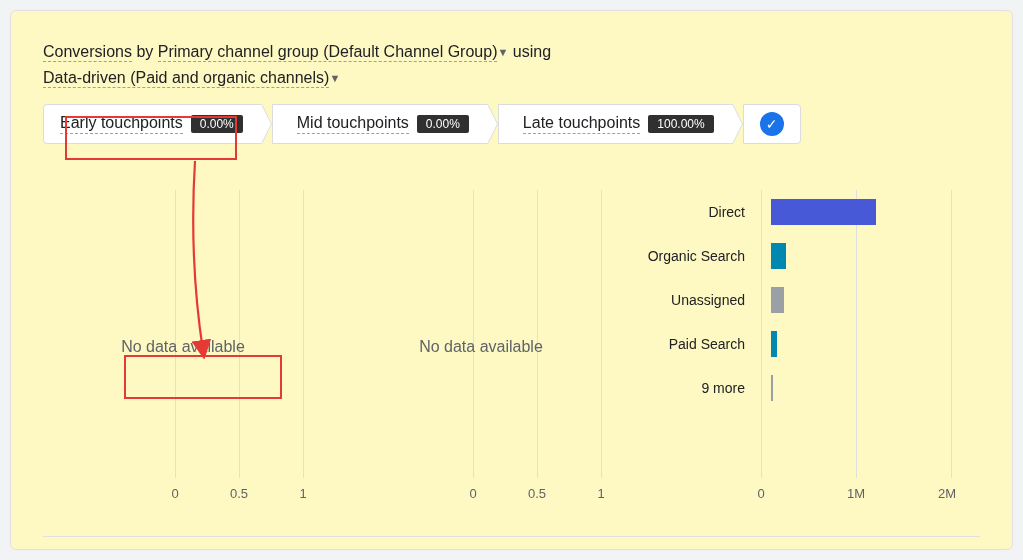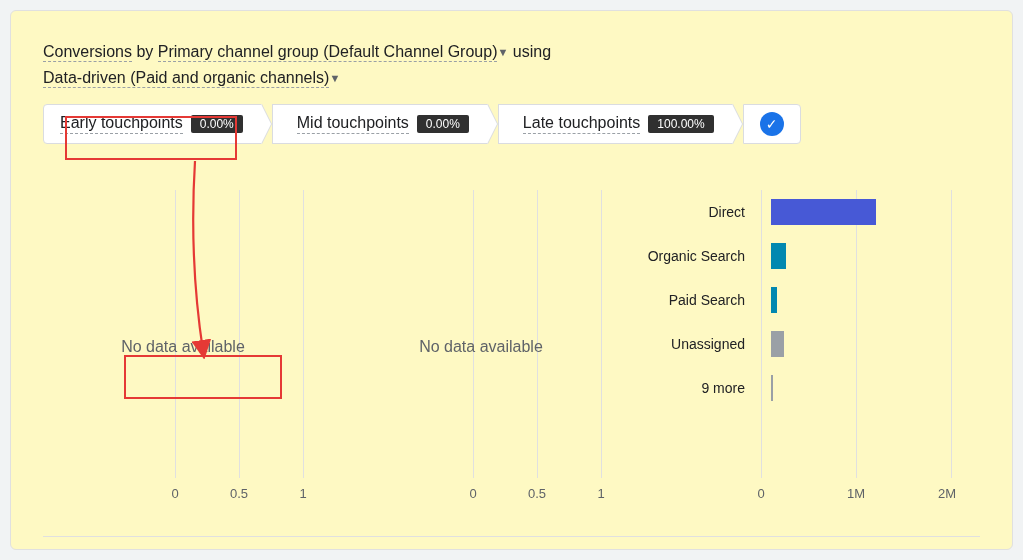--- a/index.html
+++ b/index.html
@@ -103,26 +103,26 @@
       <div class="bars" id="late-bars">
           <div class="row">
             <div class="blabel">Direct</div>
             <div class="bbar" style="width: 104.5px; background: rgb(71, 89, 214); margin-left: 4px;"></div>
           </div>
           <div class="row">
             <div class="blabel">Organic Search</div>
             <div class="bbar" style="width: 15.2px; background: rgb(2, 136, 176); margin-left: 4px;"></div>
           </div>
           <div class="row">
+            <div class="blabel">Unassigned</div>
+            <div class="bbar" style="width: 13.3px; background: rgb(154, 160, 166); margin-left: 4px;"></div>
+          </div>
+          <div class="row">
             <div class="blabel">Paid Search</div>
             <div class="bbar" style="width: 5.7px; background: rgb(2, 136, 176); margin-left: 4px;"></div>
-          </div>
-          <div class="row">
-            <div class="blabel">Unassigned</div>
-            <div class="bbar" style="width: 13.3px; background: rgb(154, 160, 166); margin-left: 4px;"></div>
           </div>
           <div class="row">
             <div class="blabel">9 more</div>
             <div class="bbar" style="width: 1.9px; background: rgb(154, 160, 166); margin-left: 4px;"></div>
           </div>
         </div>
       <div class="xt" style="left:122px">0</div>
       <div class="xt" style="left:217px">1M</div>
       <div class="xt" style="left:308px">2M</div>
     </div>

